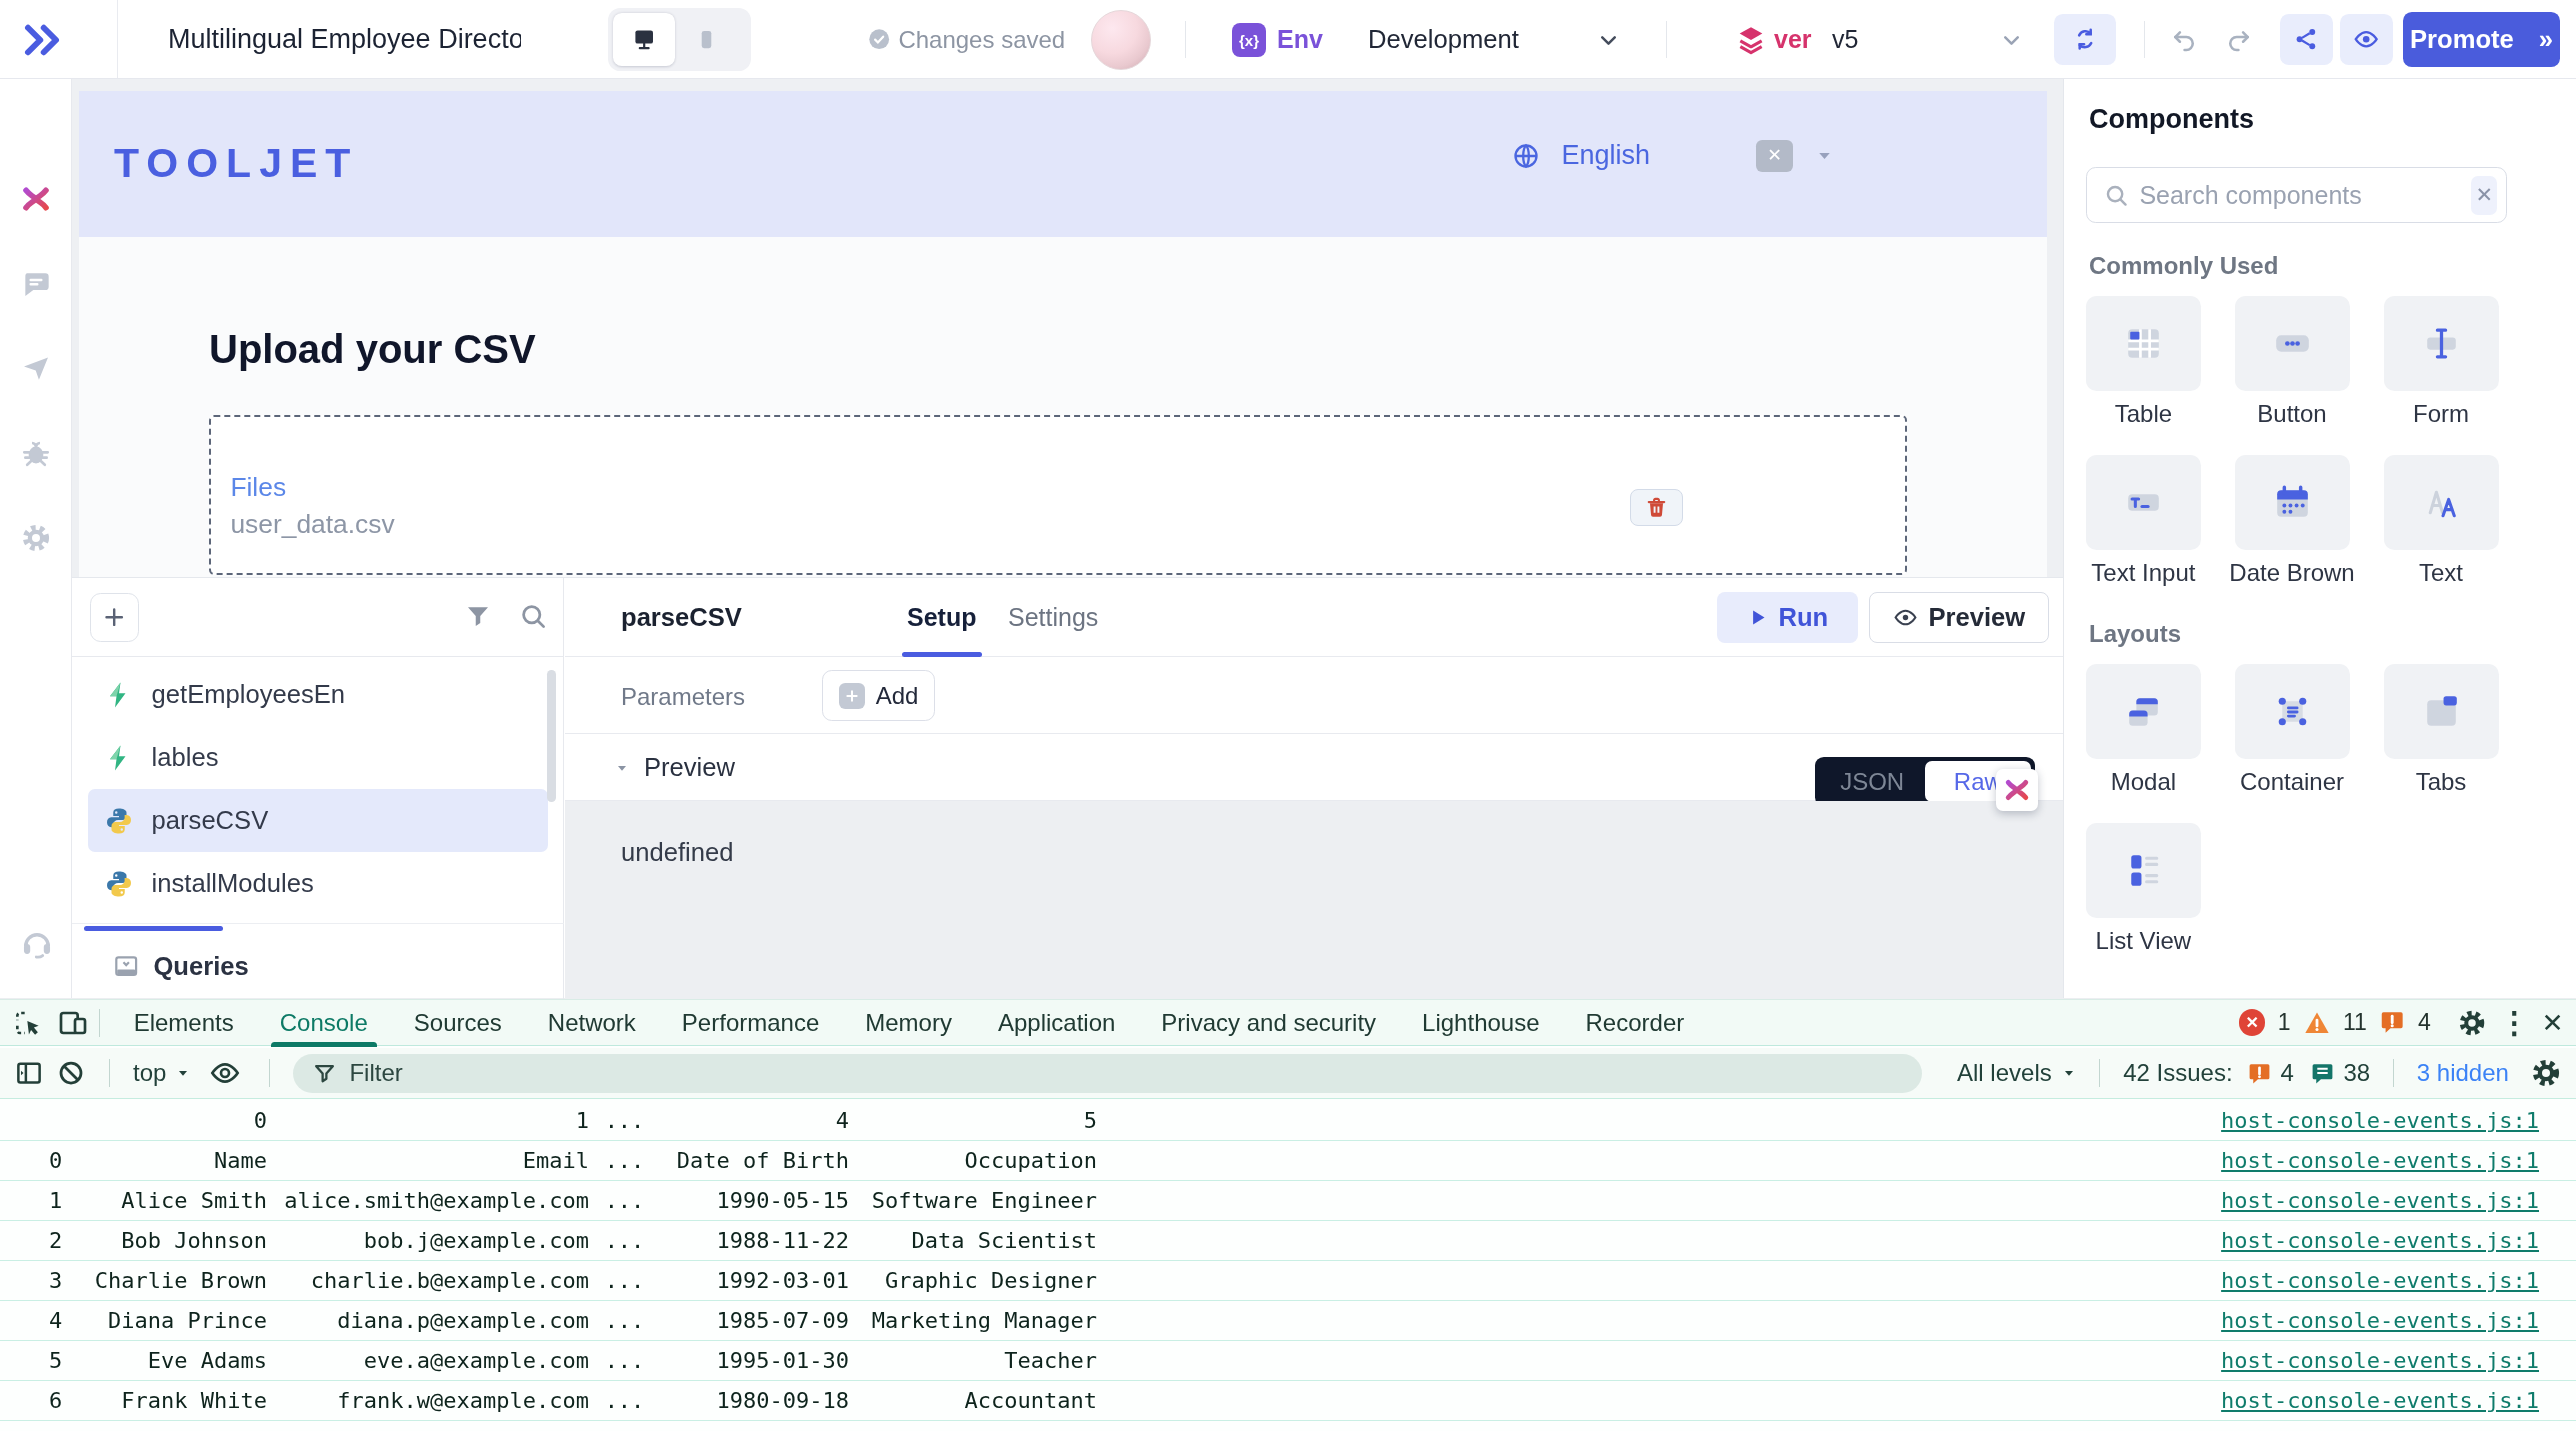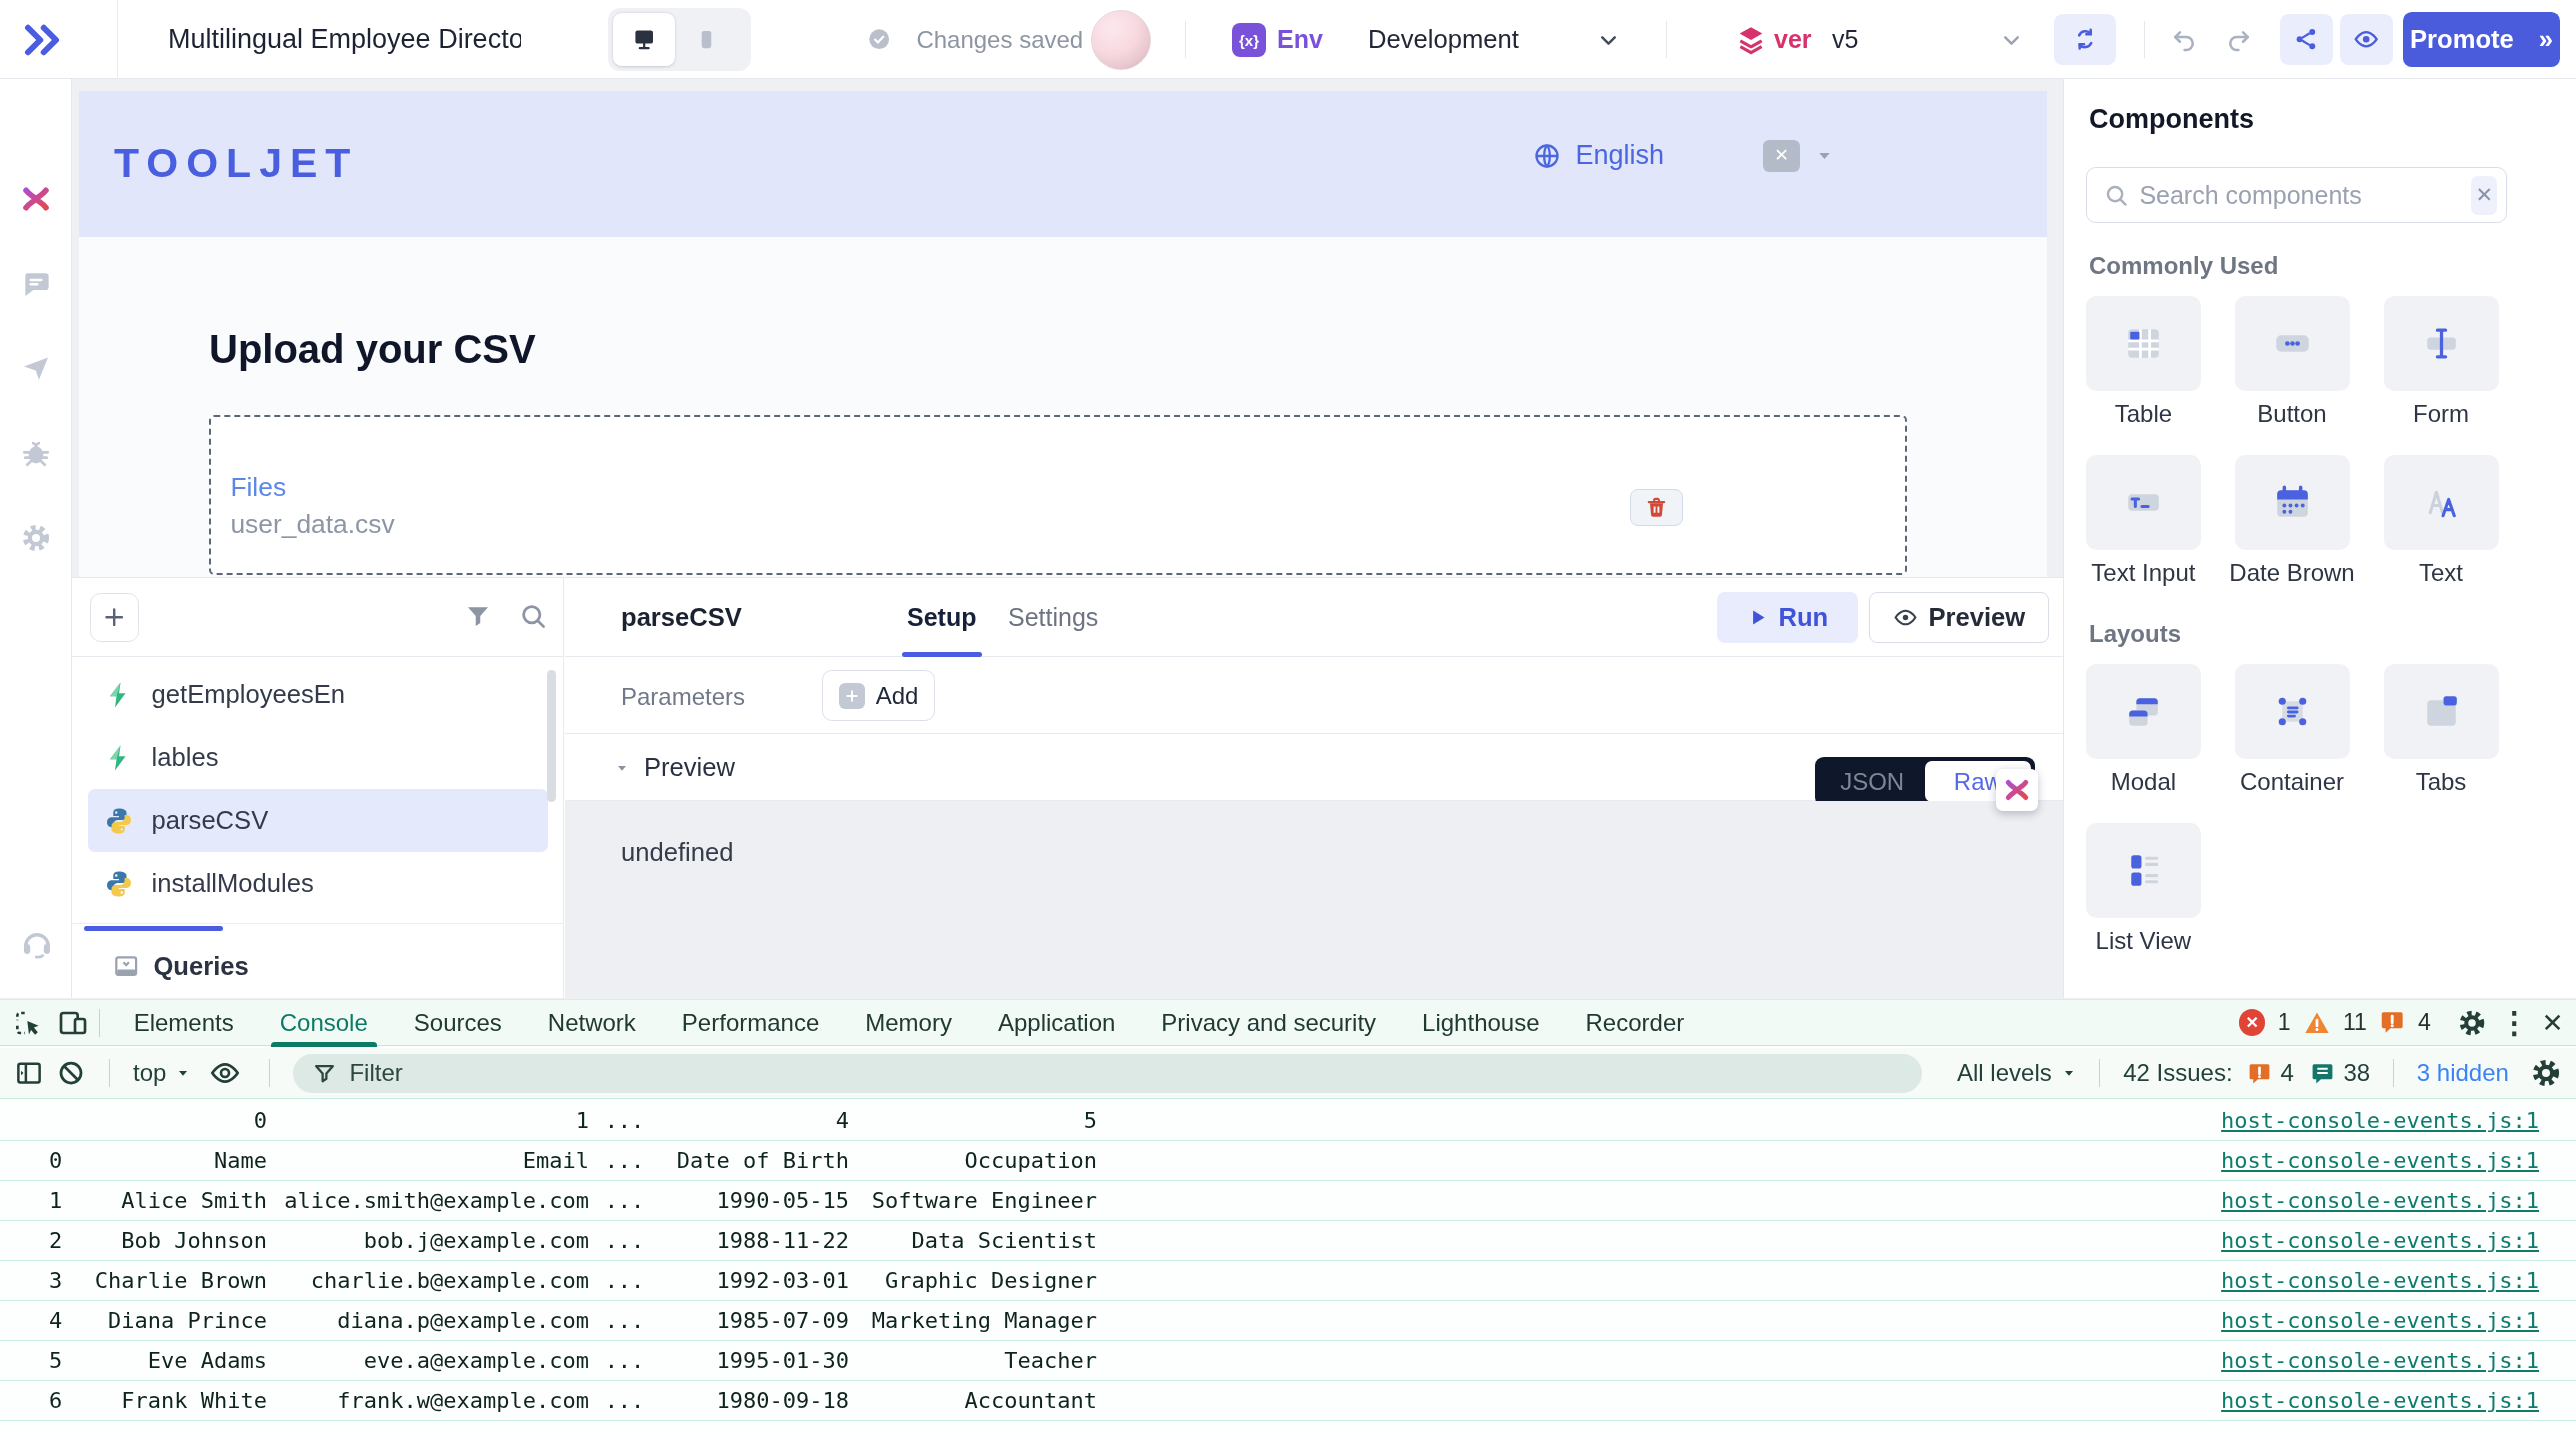--- a/index.html
+++ b/index.html
@@ -11,21 +11,21 @@
 
   
   .topbar{left:0;top:0;width:2576px;height:79px;background:#fff;border-bottom:0.9px solid #e6e8ee;z-index:30}
   .tb-logo{left:21px;top:19.4px;width:42px;height:41px;color:#4a5ce0}
   .tb-logo-sep{left:117px;top:0;width:0.9px;height:78px;background:#e9ebf0}
   .app-title{left:168px;top:24px;width:353px;font-size:27px;color:#1c2333;white-space:nowrap;overflow:hidden}
   .device-pill{left:608px;top:8px;width:143px;height:63px;background:#f0f1f5;border-radius:12.3px;display:flex;align-items:center;padding:5.3px}
   .device-btn{width:62px;height:53px;border-radius:8.8px;display:flex;align-items:center;justify-content:center}
   .device-btn.active{background:#fff;box-shadow:0 0.9px 2.6px rgba(20,30,60,.18);color:#2a3140}
   .device-btn.idle{color:#b9c0cc}
-  .save-status{left:866px;top:0;height:79px;gap:24px;color:#8d95a3;font-size:24px}
+  .save-status{left:866px;top:0;height:79px;gap:6px;color:#8d95a3;font-size:24px}
   .avatar{left:1091px;top:9.7px;width:60px;height:60px;border-radius:50%;
     background:radial-gradient(circle at 35% 30%,#fde8ef 0%,#f7d9df 45%,#e9c9cf 70%,#caa5ad 100%);
     border:0.9px solid #e5d7da;overflow:hidden}
   .tb-sep{top:21px;width:0.9px;height:37px;background:#e4e7ec}
   .env-chip{left:1232px;top:23px;width:34px;height:34px;border-radius:8px;background:#7a52d9;color:#fff;
     display:flex;align-items:center;justify-content:center;font-size:15px;font-weight:bold}
   .env-label{left:1277px;top:0;height:79px;color:#7a52d9;font-size:25px;font-weight:600}
   .env-value{left:1368px;top:0;height:79px;color:#212736;font-size:25.6px}
   .chev{color:#444c5c}
   .ver-icon{left:1735px;top:24px;width:32px;height:32px;color:#d6336c}
@@ -39,21 +39,21 @@
 
   
   .rail{left:0;top:79px;width:72px;height:919px;background:#fff;border-right:0.9px solid #e7e9ee;z-index:20}
   .rail-ic{position:absolute;left:20px;width:32px;height:32px;color:#c3c9d4}
 
   
   .canvas{left:72px;top:79px;width:1991px;height:498px;background:#eef0f3;overflow:hidden}
   .app-card{position:absolute;left:7px;top:11.5px;width:1968px;height:487px;background:#fafbfc}
   .banner{position:absolute;left:0;top:0;width:1968px;height:146px;background:#e2e6fa}
   .banner-logo{position:absolute;left:35px;top:49px;font-size:41px;font-weight:800;letter-spacing:8px;color:#4a5fe0}
-  .lang{position:absolute;right:212px;top:49px;display:flex;align-items:center;gap:14px;color:#4a66e0;font-size:27px}
+  .lang{position:absolute;right:212px;top:49px;display:flex;align-items:center;gap:21px;color:#4a66e0;font-size:27px}
   .lang-clear{width:37px;height:32px;border-radius:6.2px;background:#b3bac8;color:#fff;display:flex;align-items:center;justify-content:center;font-size:17.6px}
   .lang-caret{color:#98a1bd}
   .upload-h{position:absolute;left:130px;top:81px;font-size:40px;font-weight:800;color:#10162a;top:79px}
   .upload-box{position:absolute;left:130px;top:324px;width:1698px;height:160px;border:2.6px dashed #5c6679;border-radius:5.3px;background:#fff}
   .files-lab{position:absolute;left:19.4px;top:55px;font-size:26.4px;color:#5b87e8}
   .file-name{position:absolute;left:19.4px;top:92px;font-size:26.4px;color:#8d96a6}
   .trash-btn{position:absolute;right:222px;top:72px;width:53px;height:37px;border-radius:8px;background:#f0f4f9;border:0.9px solid #d3dbe8;
     display:flex;align-items:center;justify-content:center;color:#cf4a38}
 
   

